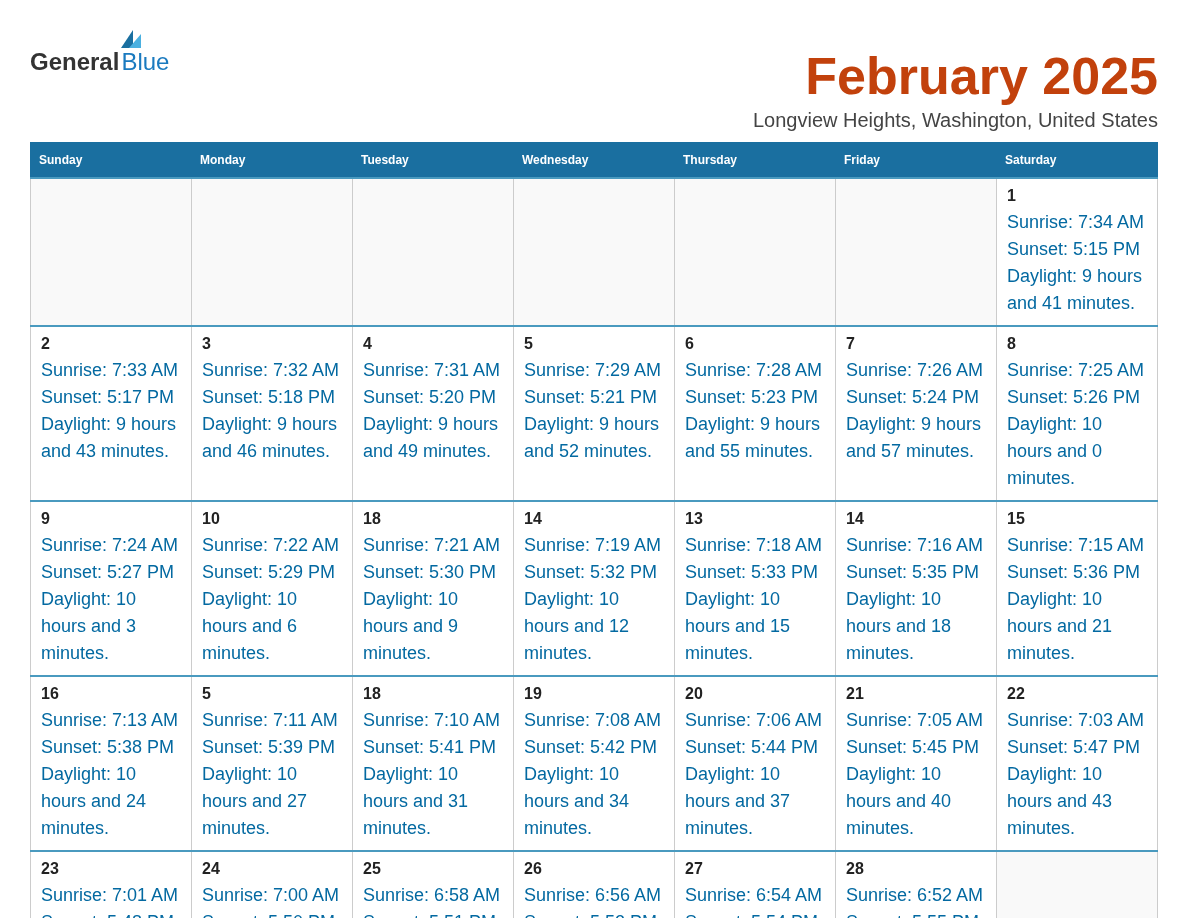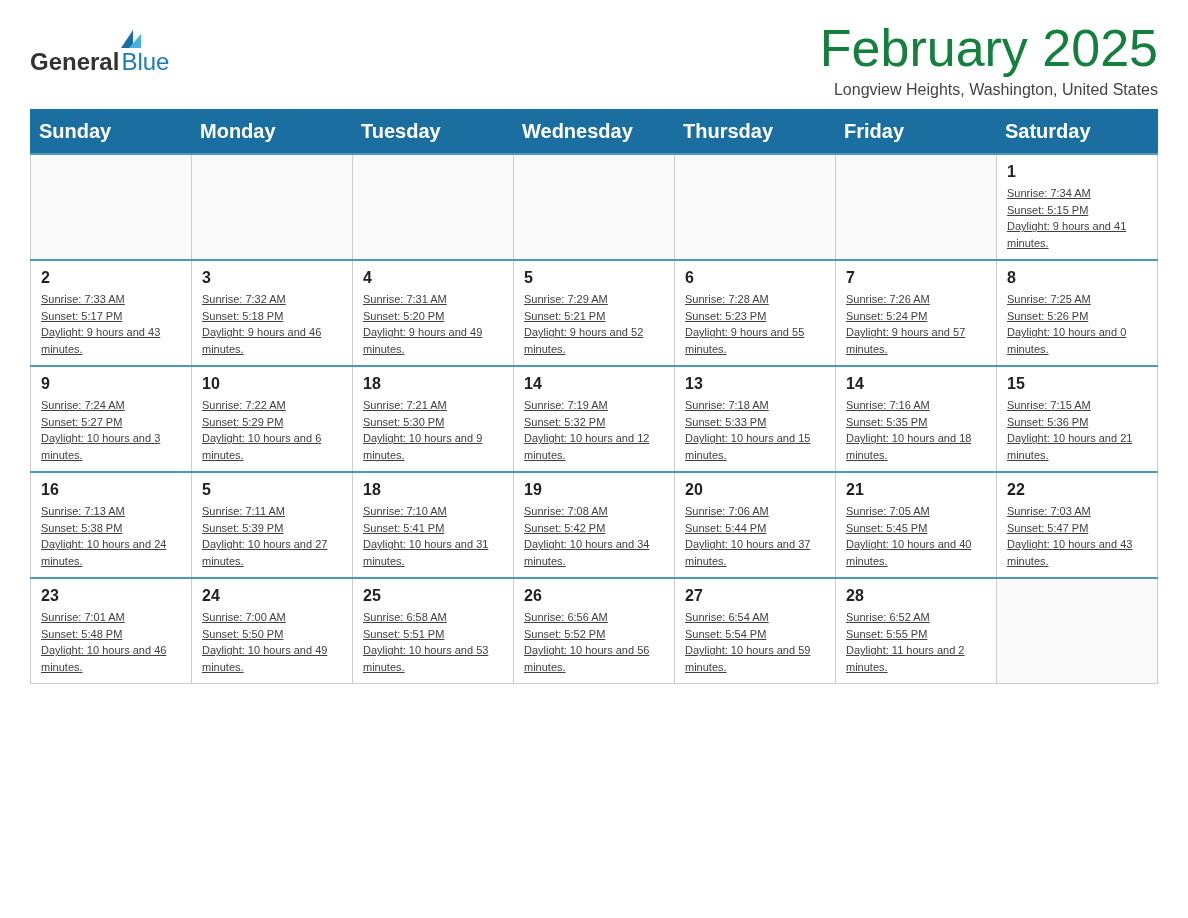--- a/index.html
+++ b/index.html
@@ -20,40 +20,41 @@
       display: flex;
       flex-direction: column;
       align-items: flex-start;
       padding-top: 10px;
     }
     .title-block {
       text-align: right;
     }
     .month-title {
       font-size: 52px;
-      font-weight: normal;
-      color: #15803d;
+      font-weight: bold;
+      color: #c2410c;
       line-height: 1.1;
+      margin-top: 28px;
     }
     .location-title {
-      font-size: 16px;
+      font-size: 20px;
       color: #444;
       margin-top: 4px;
     }
     .calendar {
       width: 100%;
       border-collapse: collapse;
       margin-top: 10px;
     }
     .calendar th {
       background-color: #1a6fa0;
       color: #fff;
       padding: 10px 8px;
       text-align: left;
-      font-size: 20px;
+      font-size: 12px;
       border: 1px solid #1a6fa0;
     }
     .calendar td {
       vertical-align: top;
       border: 1px solid #ccc;
       padding: 8px 10px;
       width: calc(100% / 7);
       min-height: 110px;
       font-size: 13px;
       color: #333;
@@ -62,24 +63,23 @@
       border-top: 2px solid #4a9abf;
     }
     .day-number {
       font-size: 16px;
       font-weight: bold;
       color: #222;
       display: block;
       margin-bottom: 4px;
     }
     .day-info {
-      font-size: 11px;
-      color: #404040;
+      font-size: 18px;
+      color: #0369a1;
       line-height: 1.5;
-      text-decoration: underline;
     }
     .empty-cell {
       background: #f9f9f9;
     }
     
     .logo-container {
       display: flex;
       align-items: flex-end;
       gap: 2px;
     }

